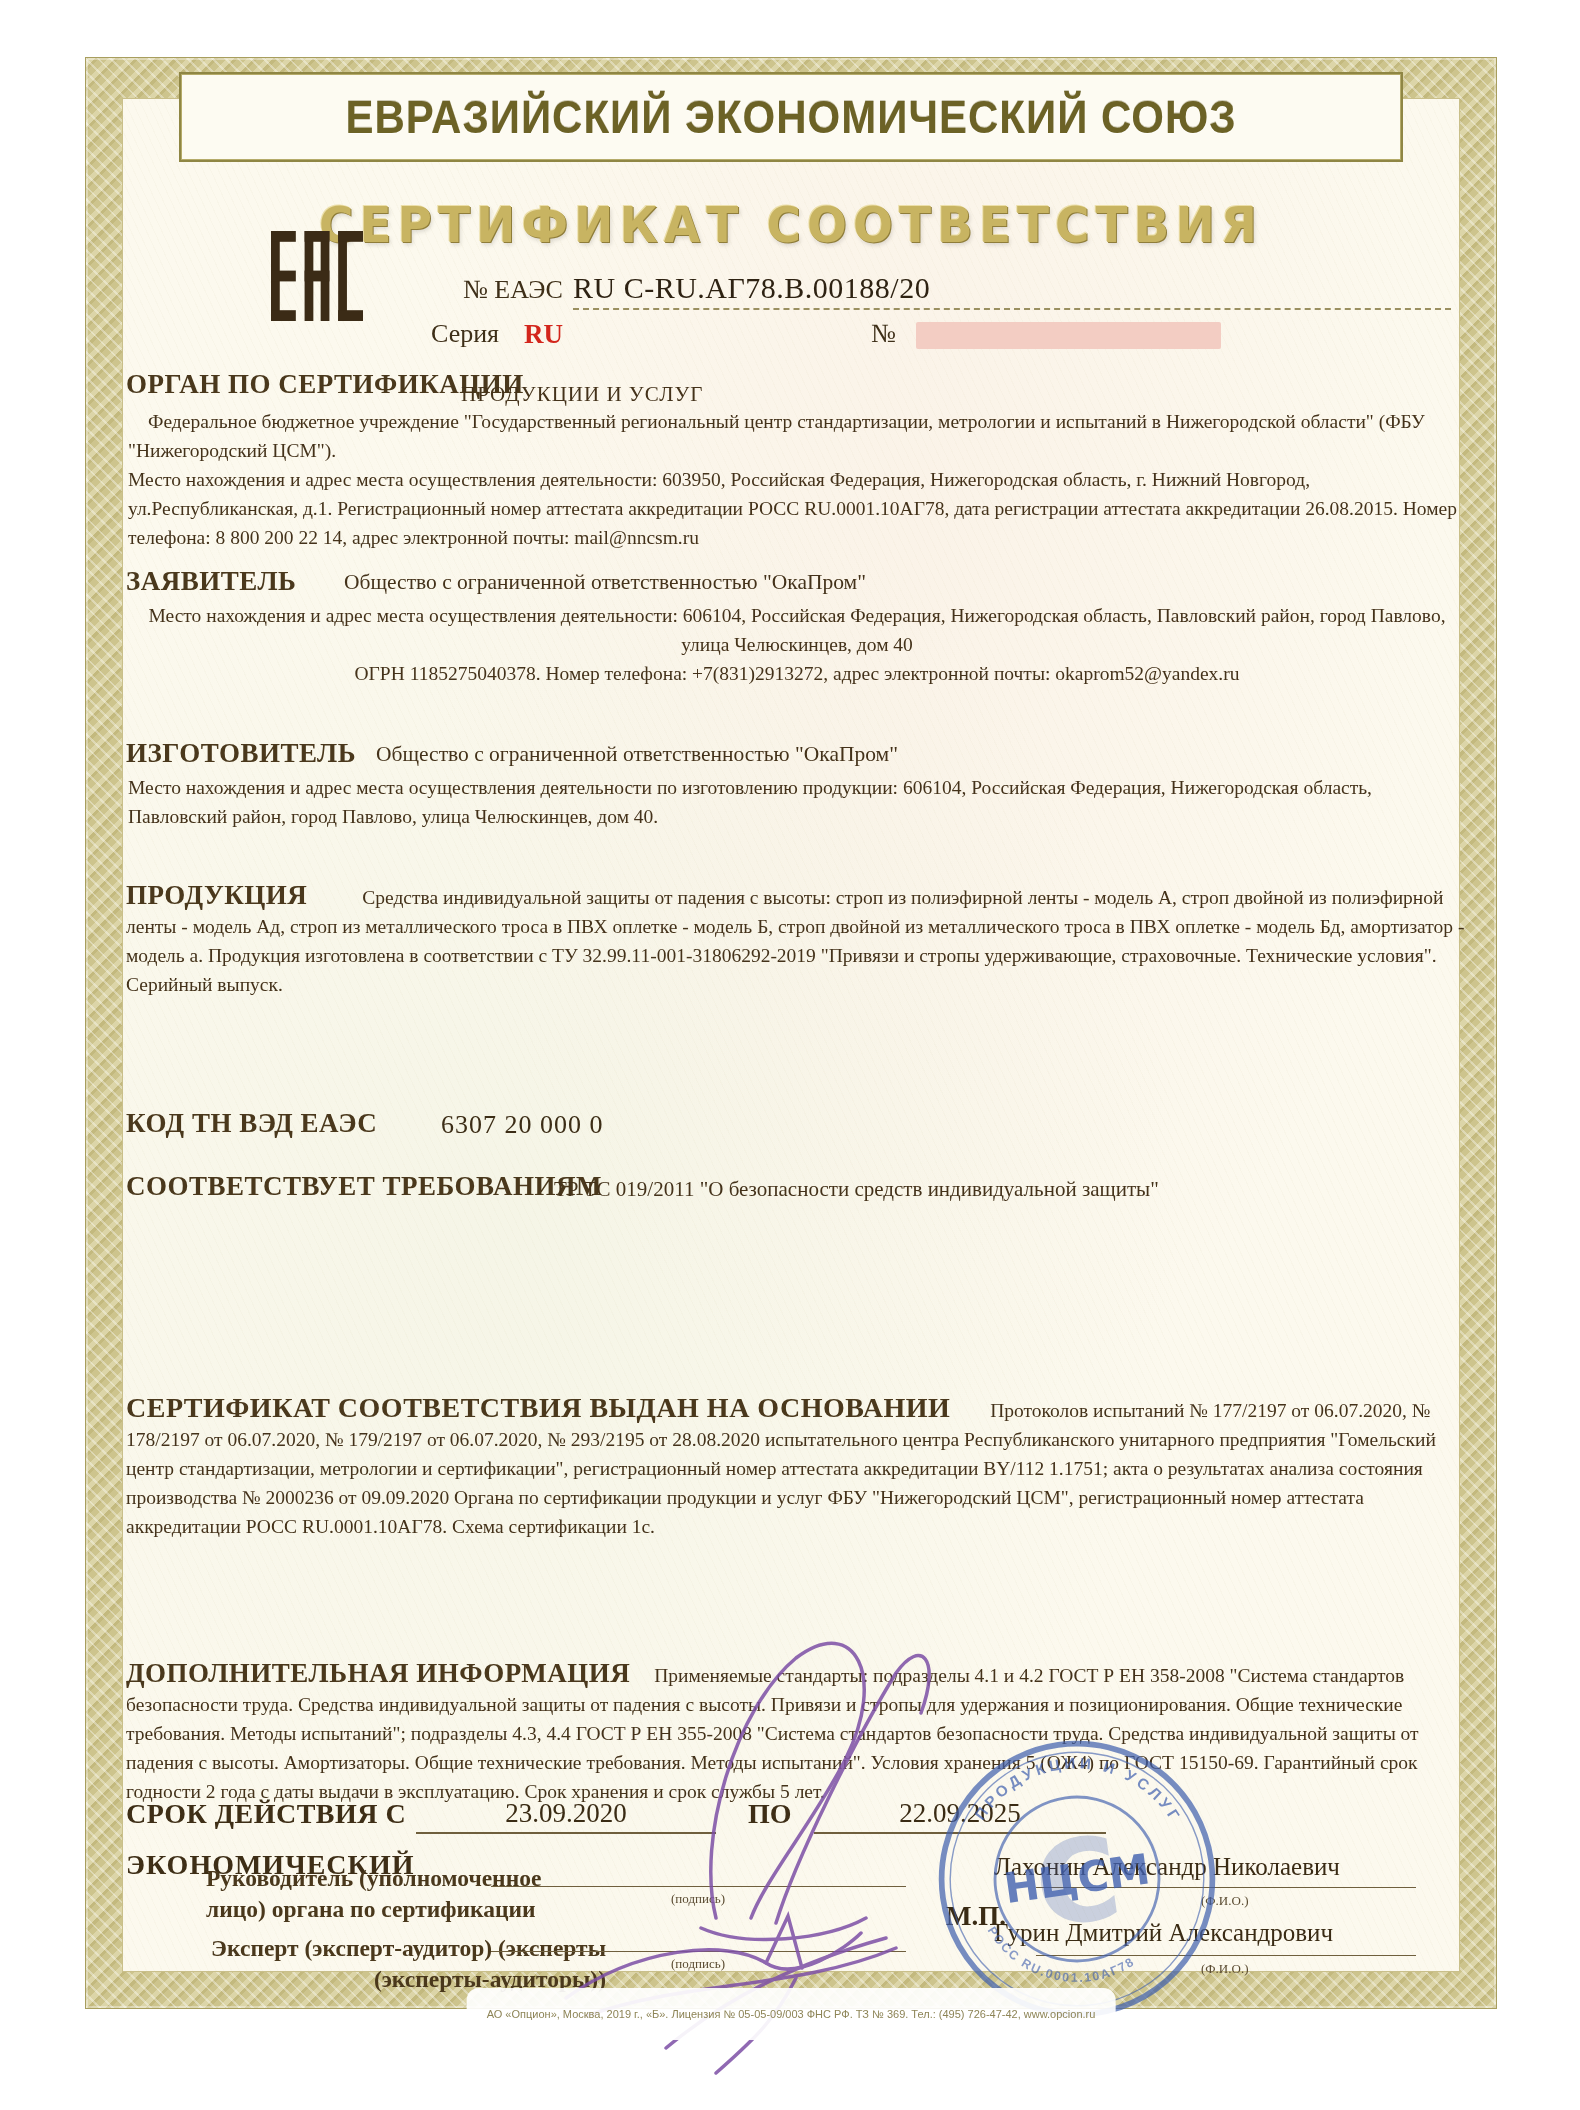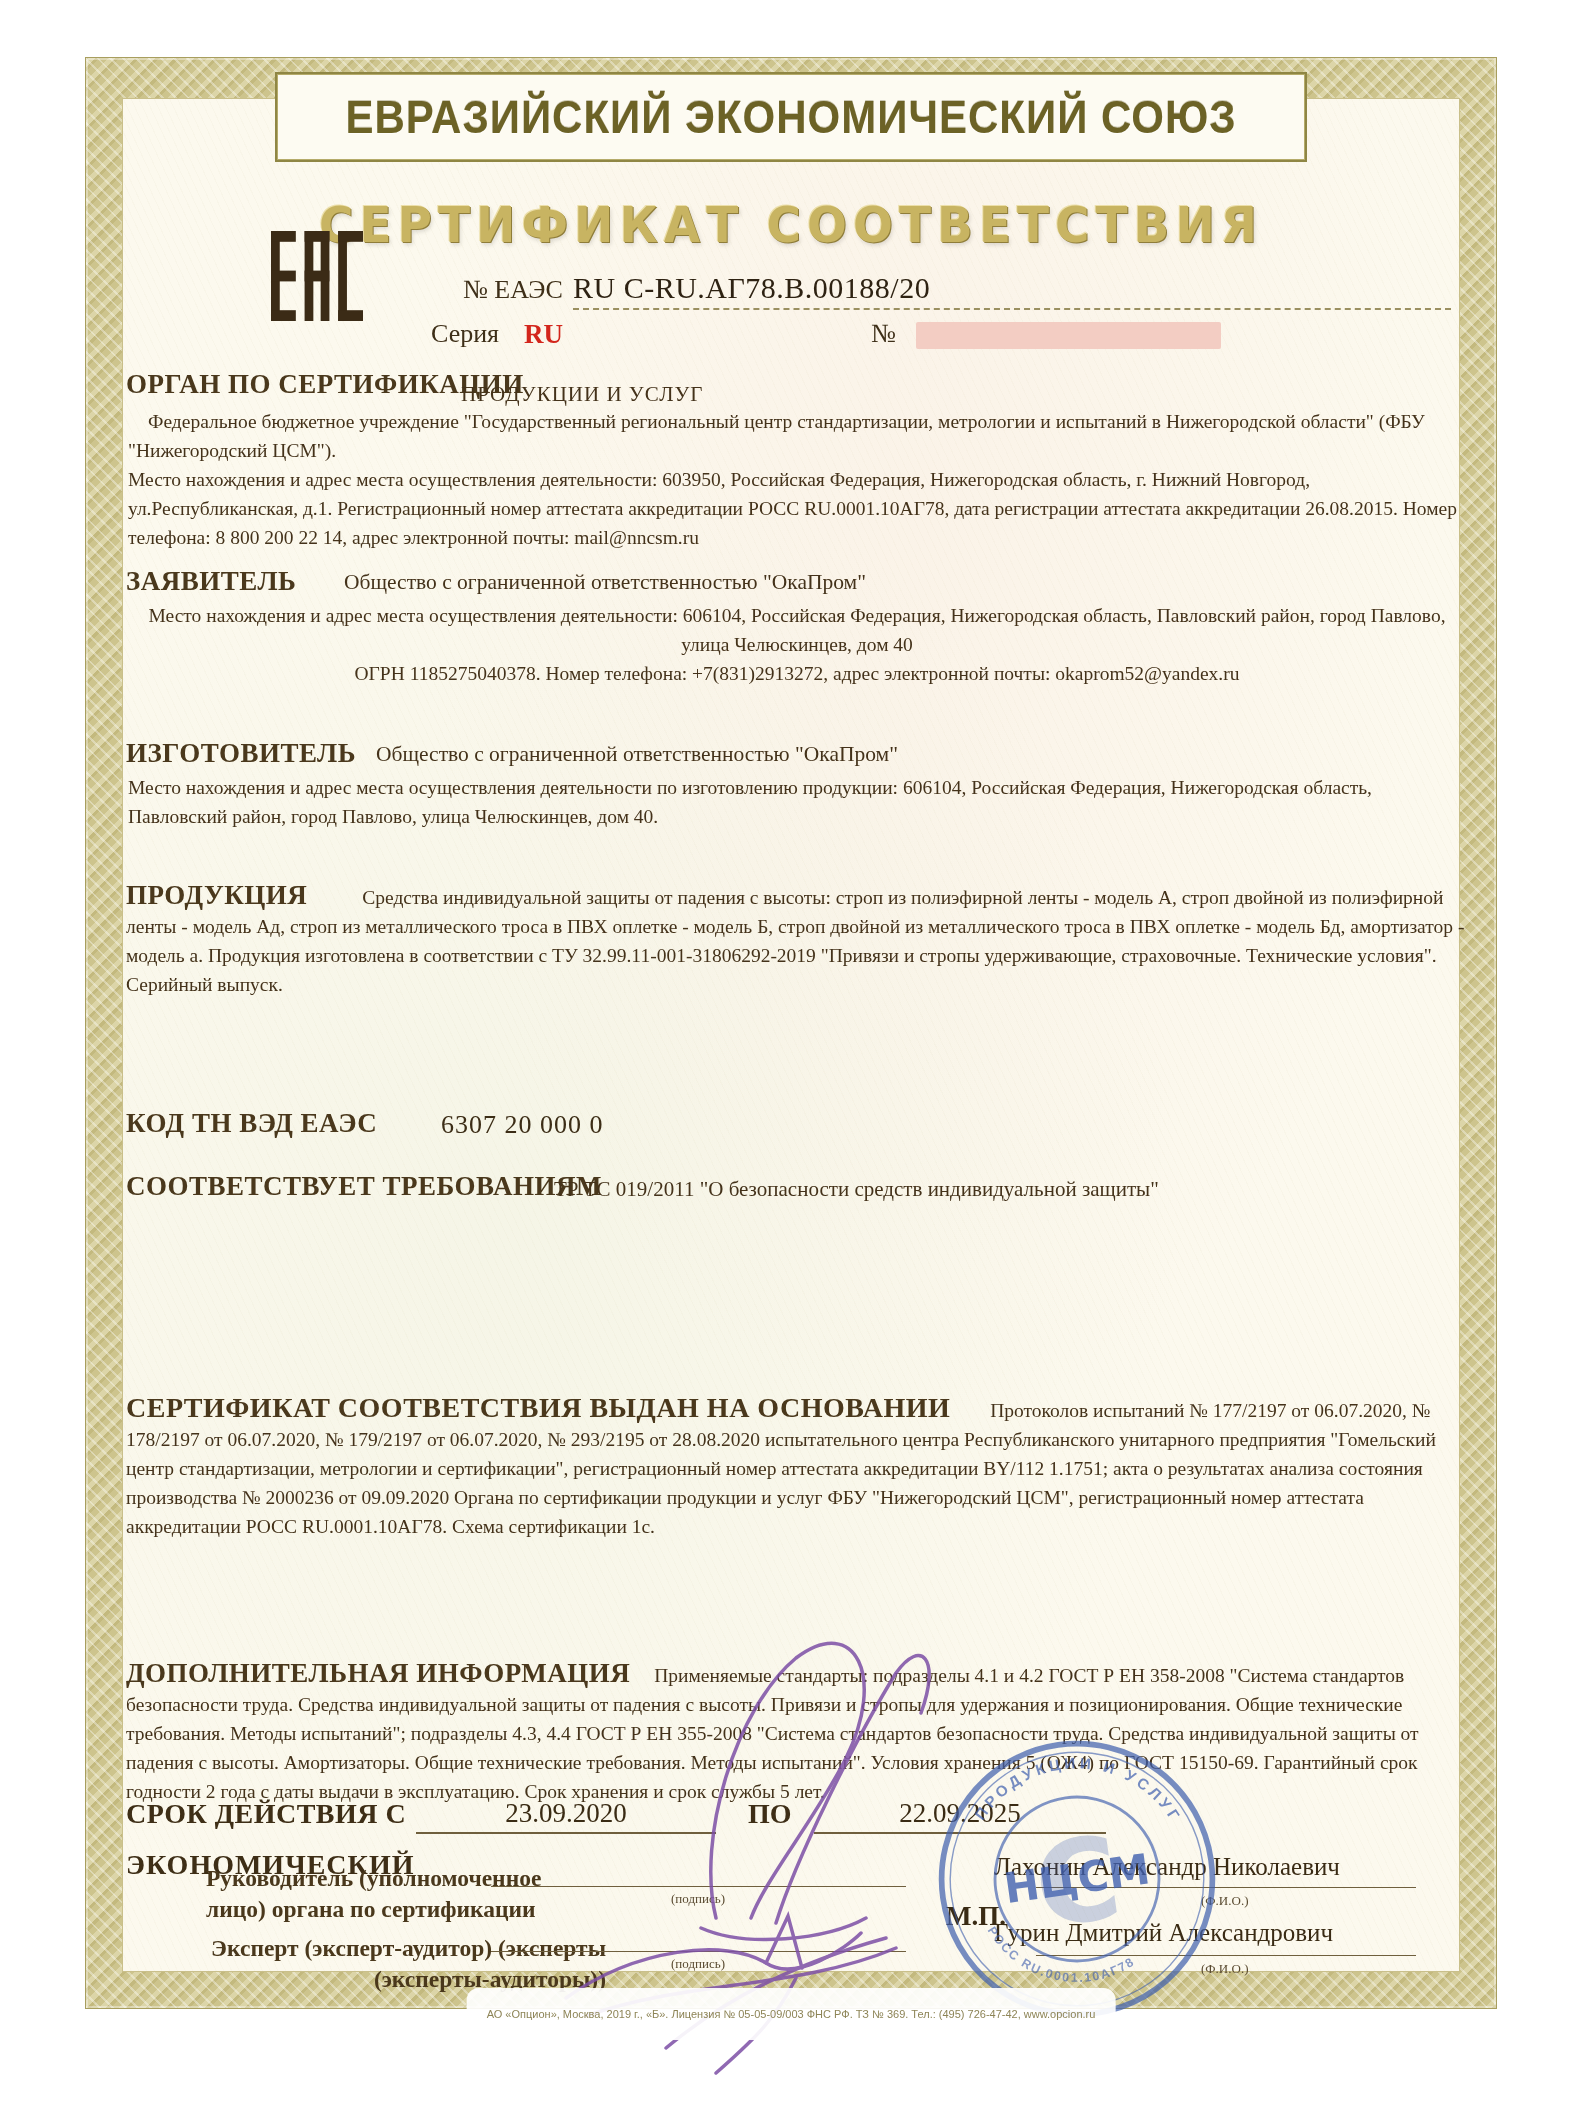--- a/index.html
+++ b/index.html
@@ -22,21 +22,21 @@
       radial-gradient(ellipse at 60% 22%, rgba(242,205,195,.14), transparent 45%),
       radial-gradient(ellipse at 30% 60%, rgba(214,226,196,.18), transparent 50%),
       repeating-linear-gradient(65deg, rgba(190,180,130,.05) 0 1px, transparent 1px 7px),
       #fcf9ee;
     border:1.5px solid #c9bf8a;
   }
 
   
   .union-box {
     position:absolute; left:50%; top:14px; transform:translateX(-50%);
-    width:1032px; height:90px; background:#fdfbf2;
+    width:1224px; height:90px; background:#fdfbf2;
     border:2px solid #8f8644; 
   }
   .union-box-inner {
     width:100%; height:100%; border:1px solid #b5ab6a;
     display:flex; align-items:center; justify-content:center;
   }
   .union-title {
     font-family:"Liberation Sans", sans-serif; font-weight:700; font-size:42px;
     letter-spacing:1px; color:#6c6226; white-space:nowrap; transform:scaleY(1.12);
     text-shadow: 0 1px 0 rgba(255,255,255,.7), 0 -1px 0 rgba(90,80,30,.3);

